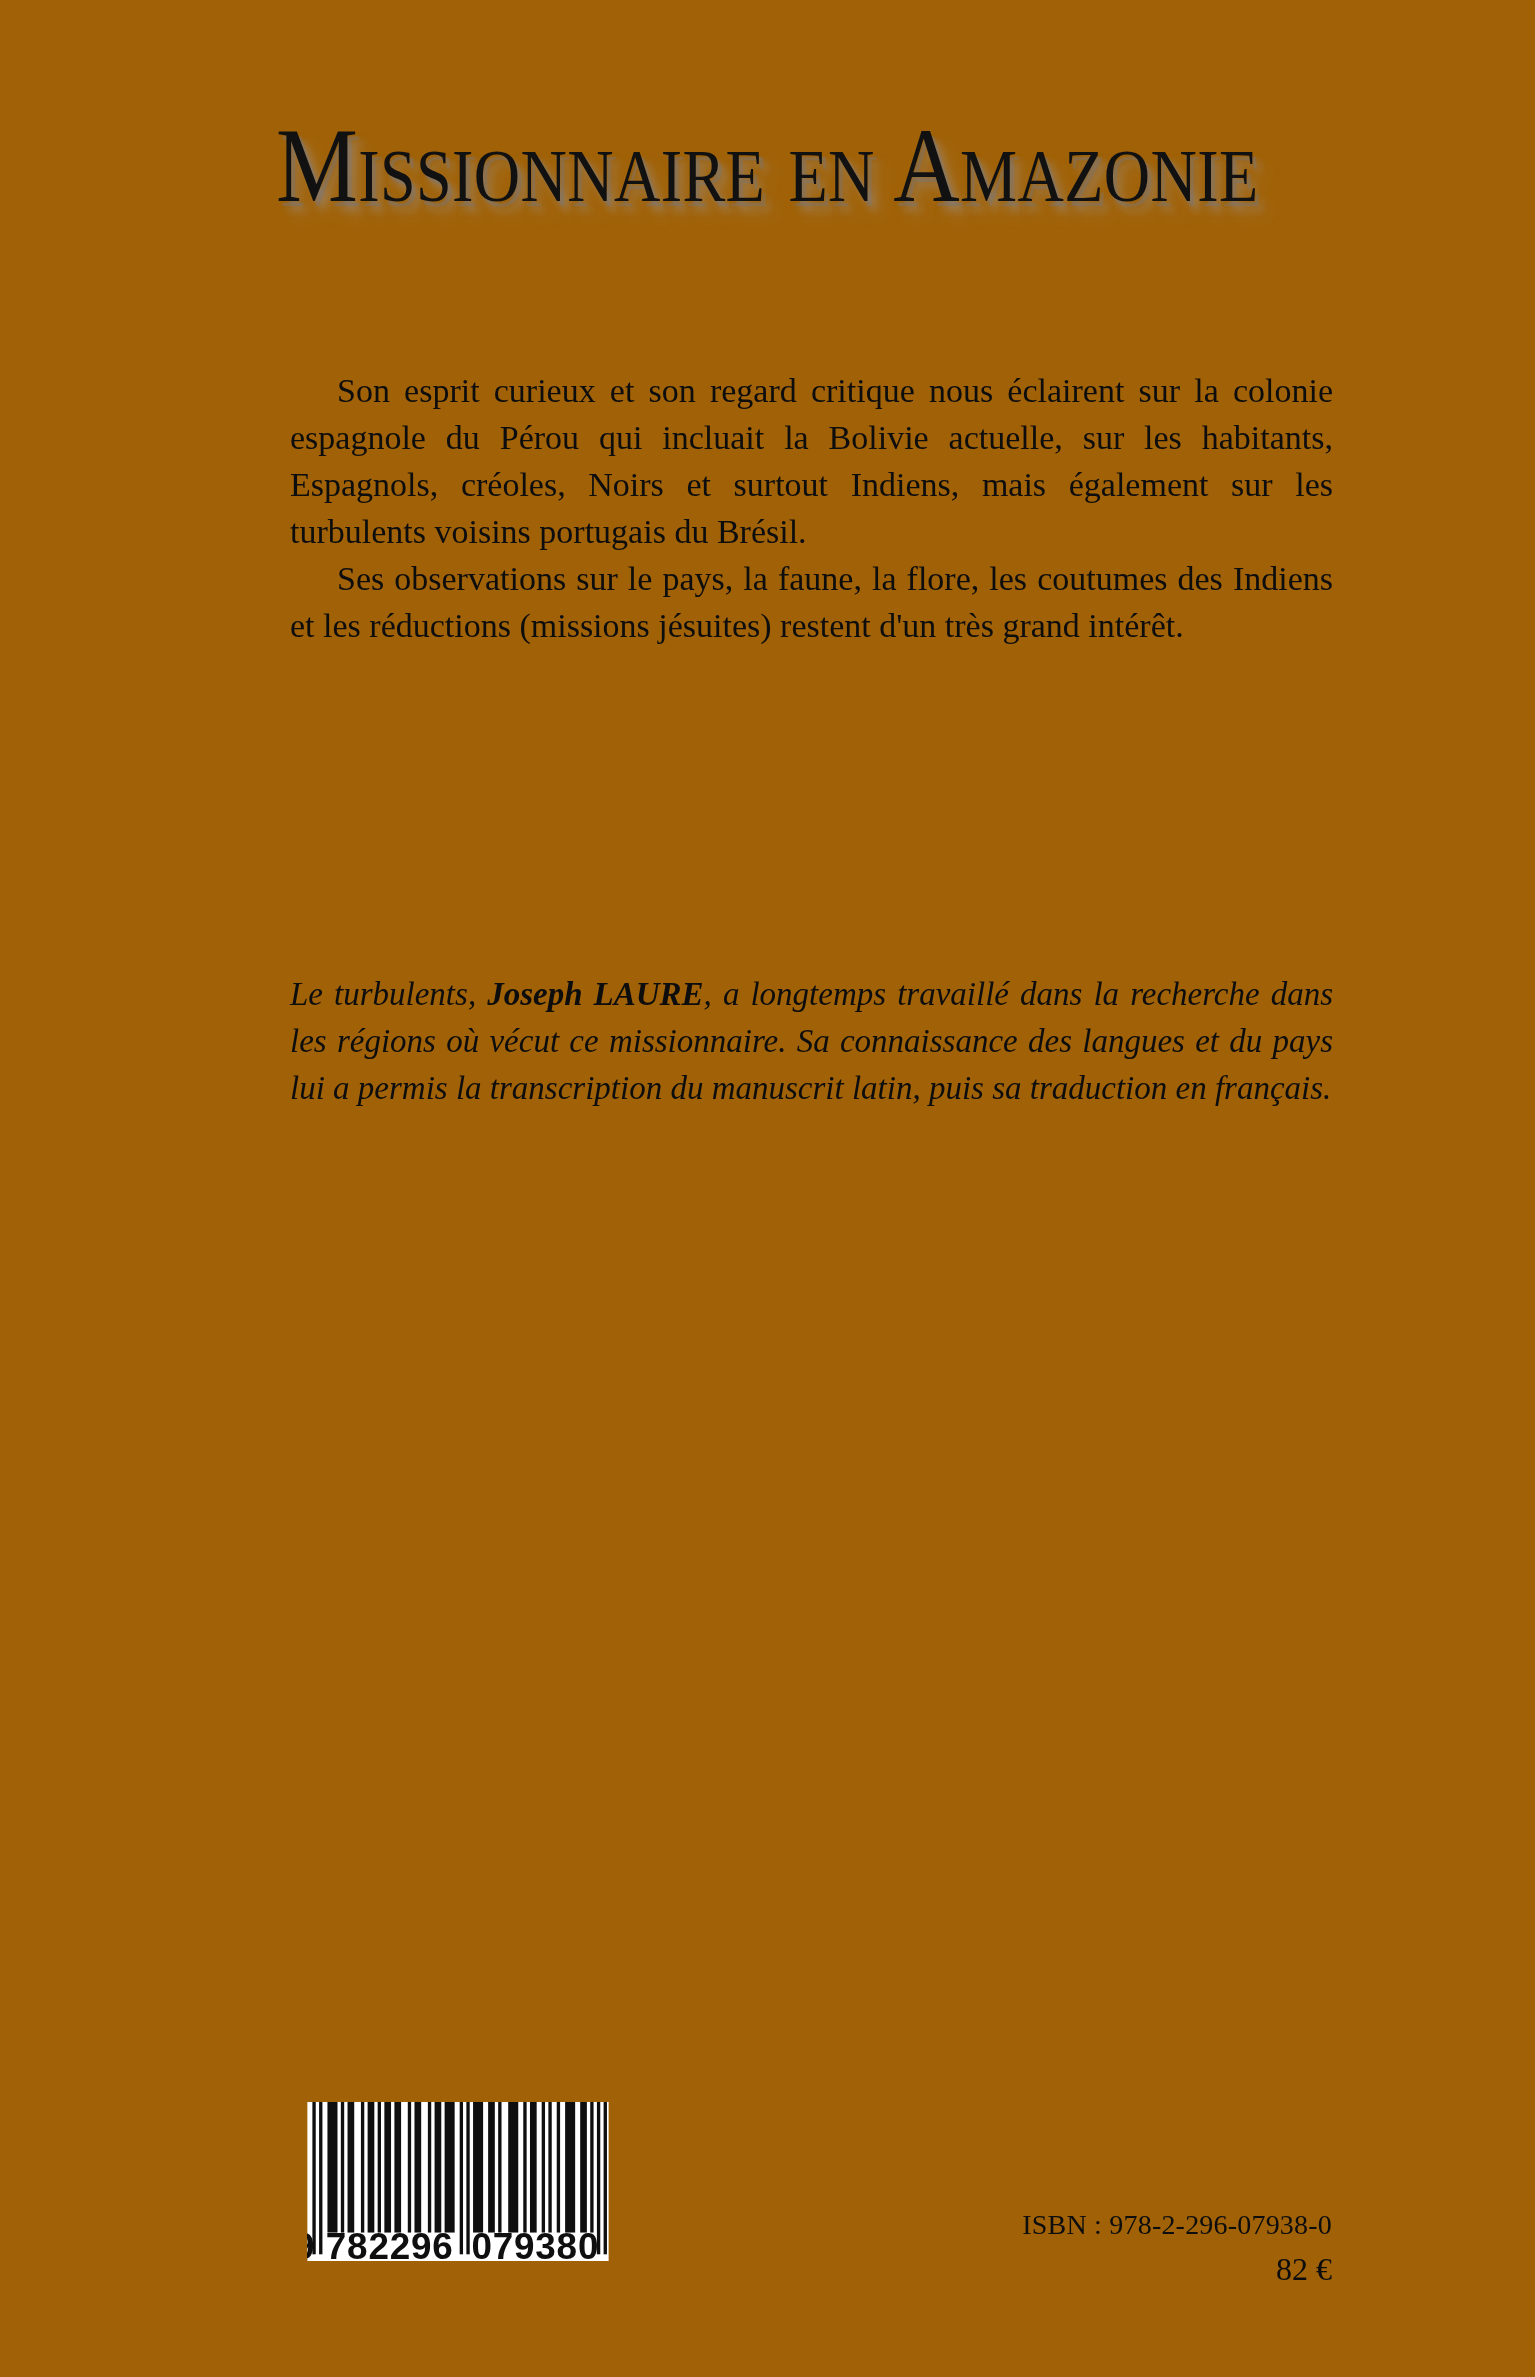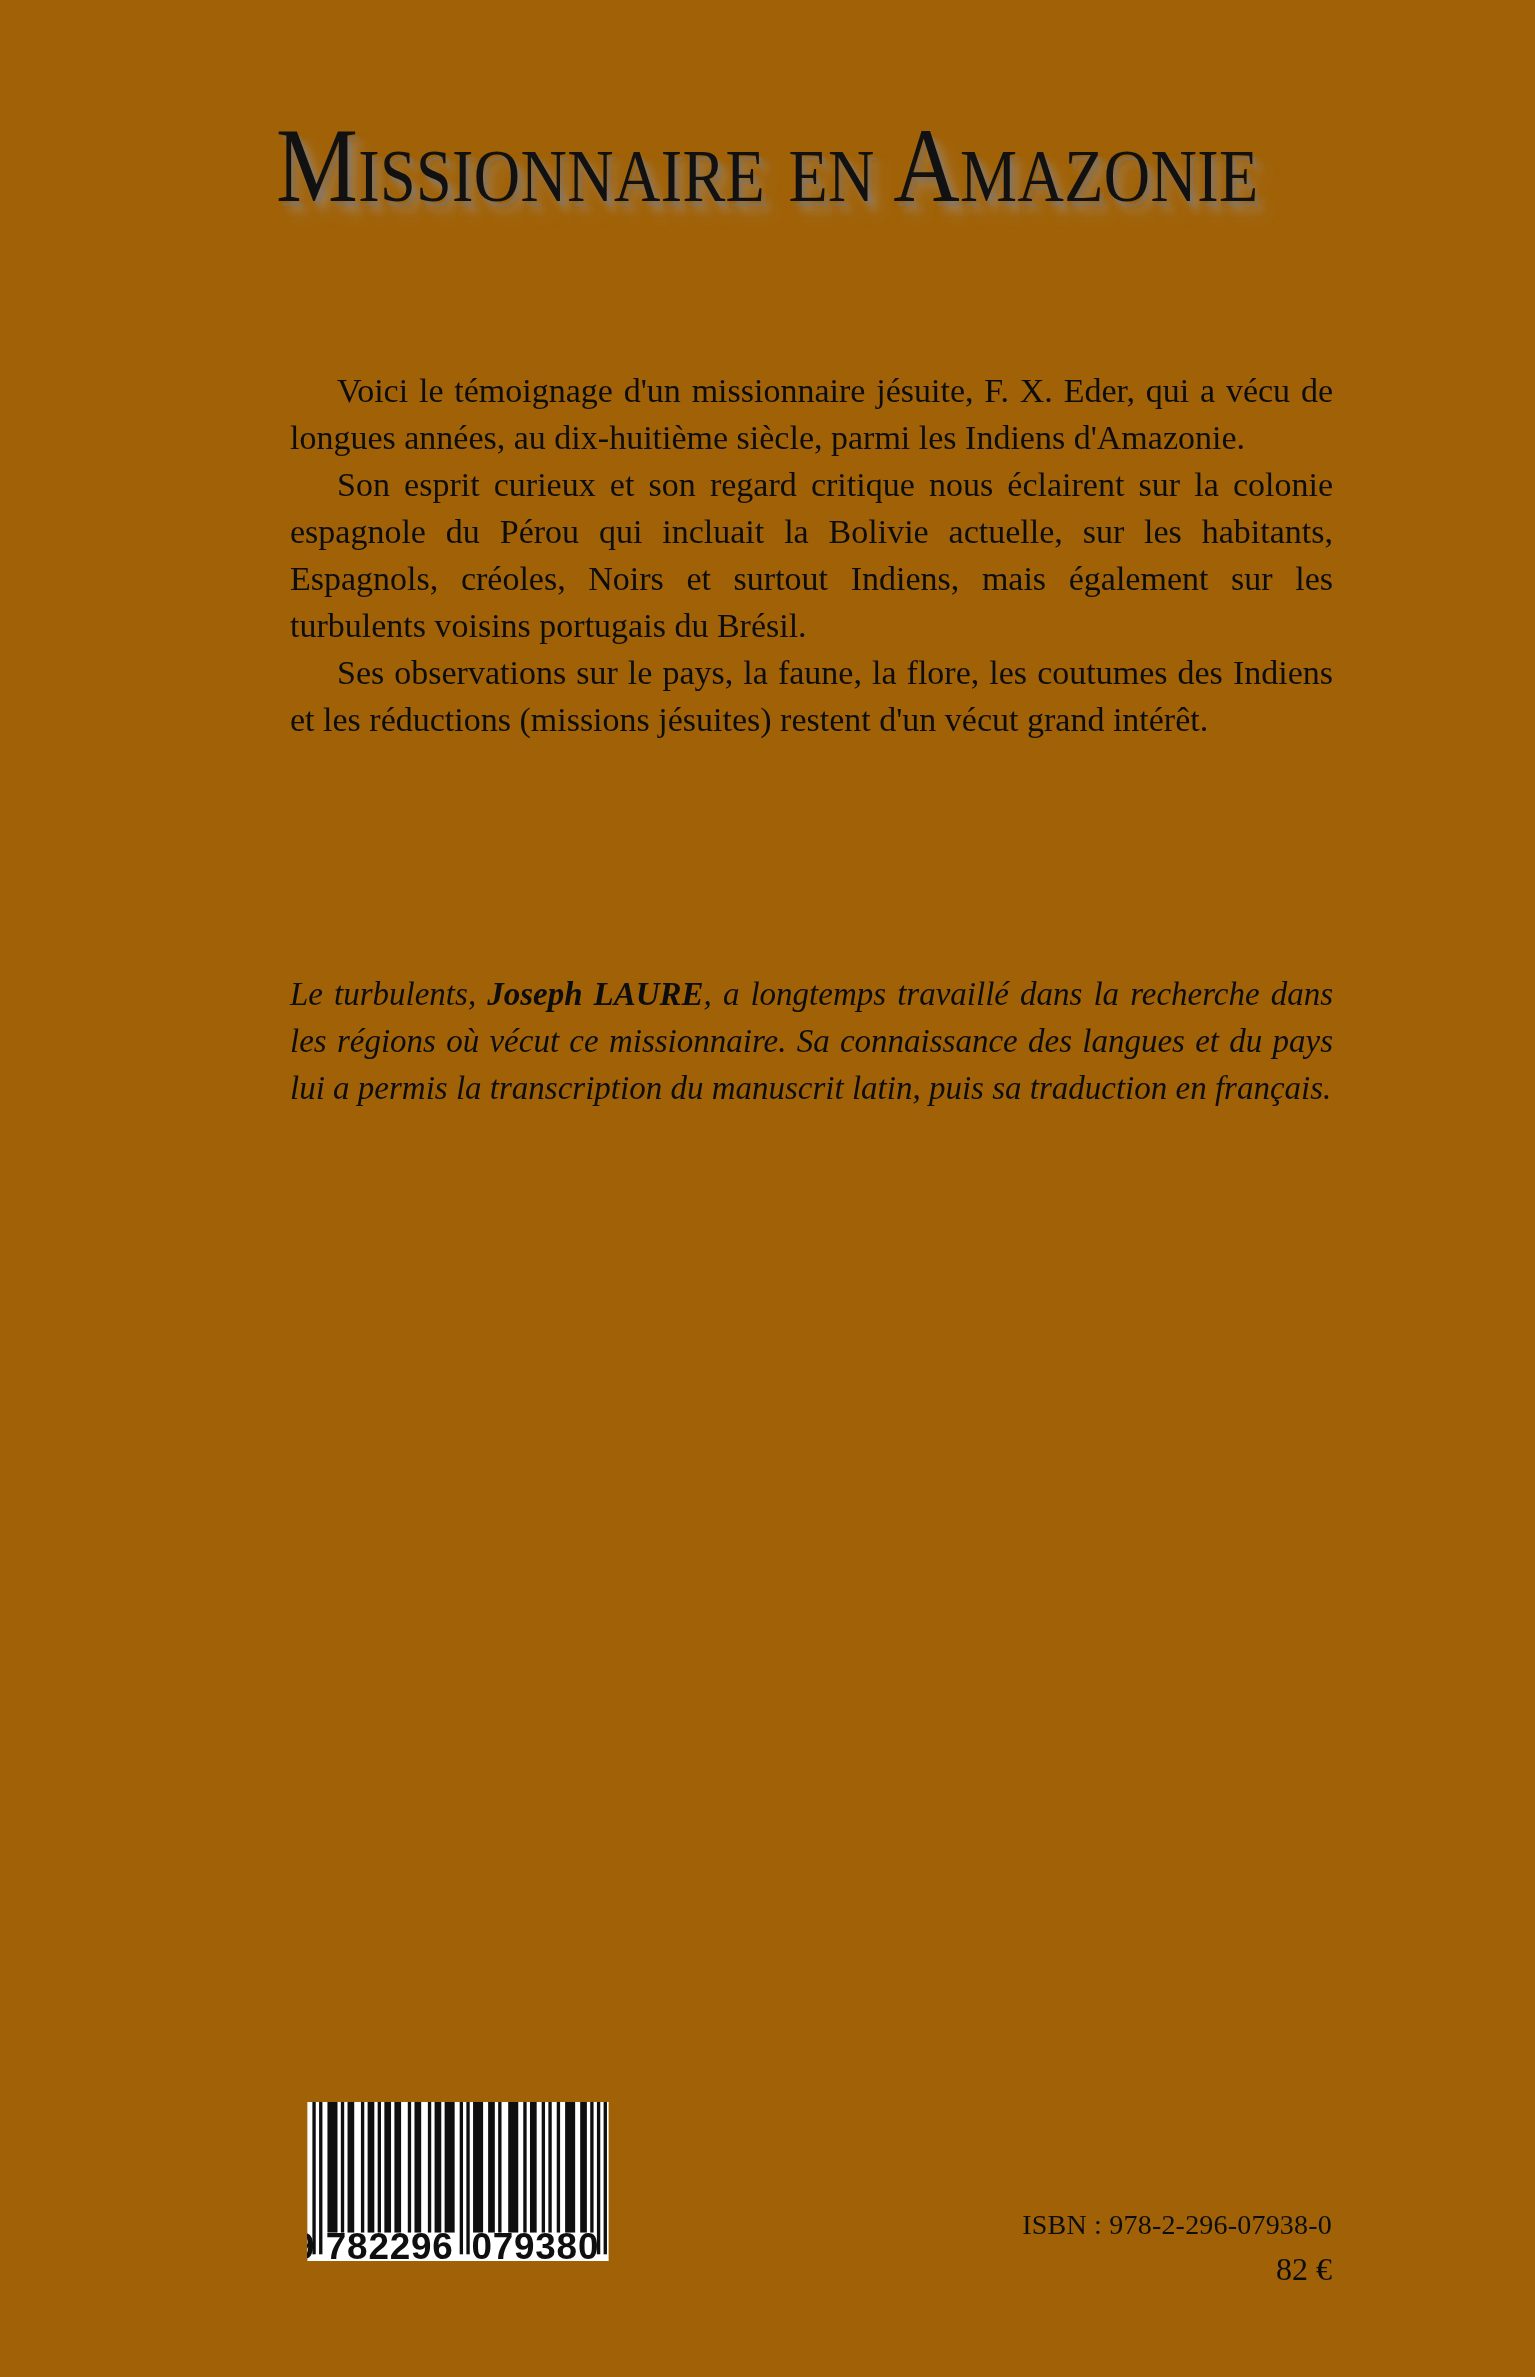--- a/index.html
+++ b/index.html
@@ -114,23 +114,22 @@
 </head>
 <body>
 
 <div class="page">
 
   <div class="title-wrap">
     <span class="title">Missionnaire en Amazonie</span>
   </div>
 
   <div class="body-block">
-    <p class="para">Voici le témoignage d'un missionnaire jésuite, F. X. Eder, qui a vécu de longues années, au dix-huitième siècle, parmi les Indiens d'Amazonie.</p>
     <p class="para">Son esprit curieux et son regard critique nous éclairent sur la colonie espagnole du Pérou qui incluait la Bolivie actuelle, sur les habitants, Espagnols, créoles, Noirs et surtout Indiens, mais également sur les turbulents voisins portugais du Brésil.</p>
-    <p class="para">Ses observations sur le pays, la faune, la flore, les coutumes des Indiens et les réductions (missions jésuites) restent d'un vécut grand intérêt.</p>
+    <p class="para">Ses observations sur le pays, la faune, la flore, les coutumes des Indiens et les réductions (missions jésuites) restent d'un très grand intérêt.</p>
   </div>
 
   <div class="note-block">
     <p class="note"><span>Le turbulents, </span><b>Joseph LAURE</b><span>, a longtemps travaillé dans la recherche dans les régions où vécut ce missionnaire. Sa connaissance des langues et du pays lui a permis la transcription du manuscrit latin, puis sa traduction en français.</span></p>
   </div>
 
   <div class="barcode-block">
     <svg class="barcode-svg" width="302" height="159" viewBox="0 0 360 190" xmlns="http://www.w3.org/2000/svg">
       <rect x="0" y="0" width="360" height="190" fill="#ffffff"></rect>
       <g fill="#0f0f0f">

